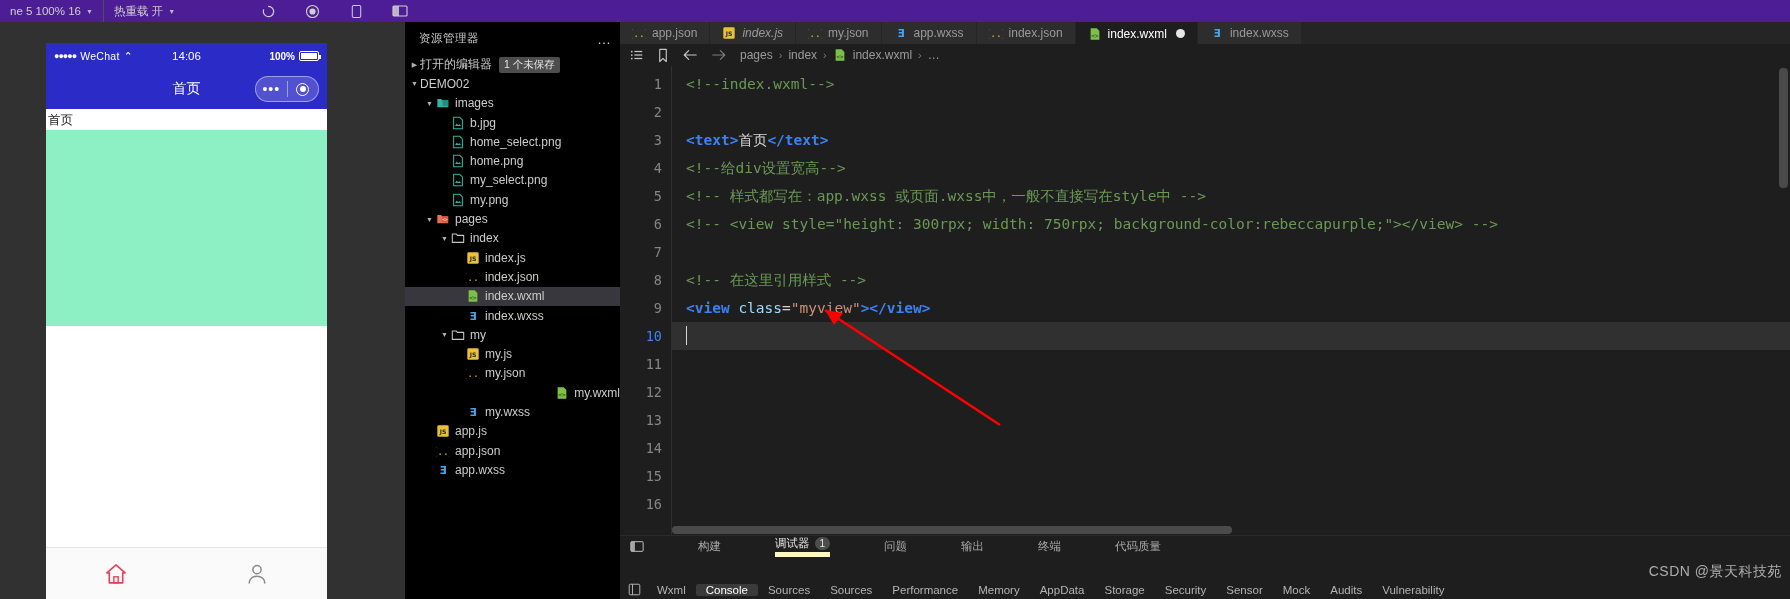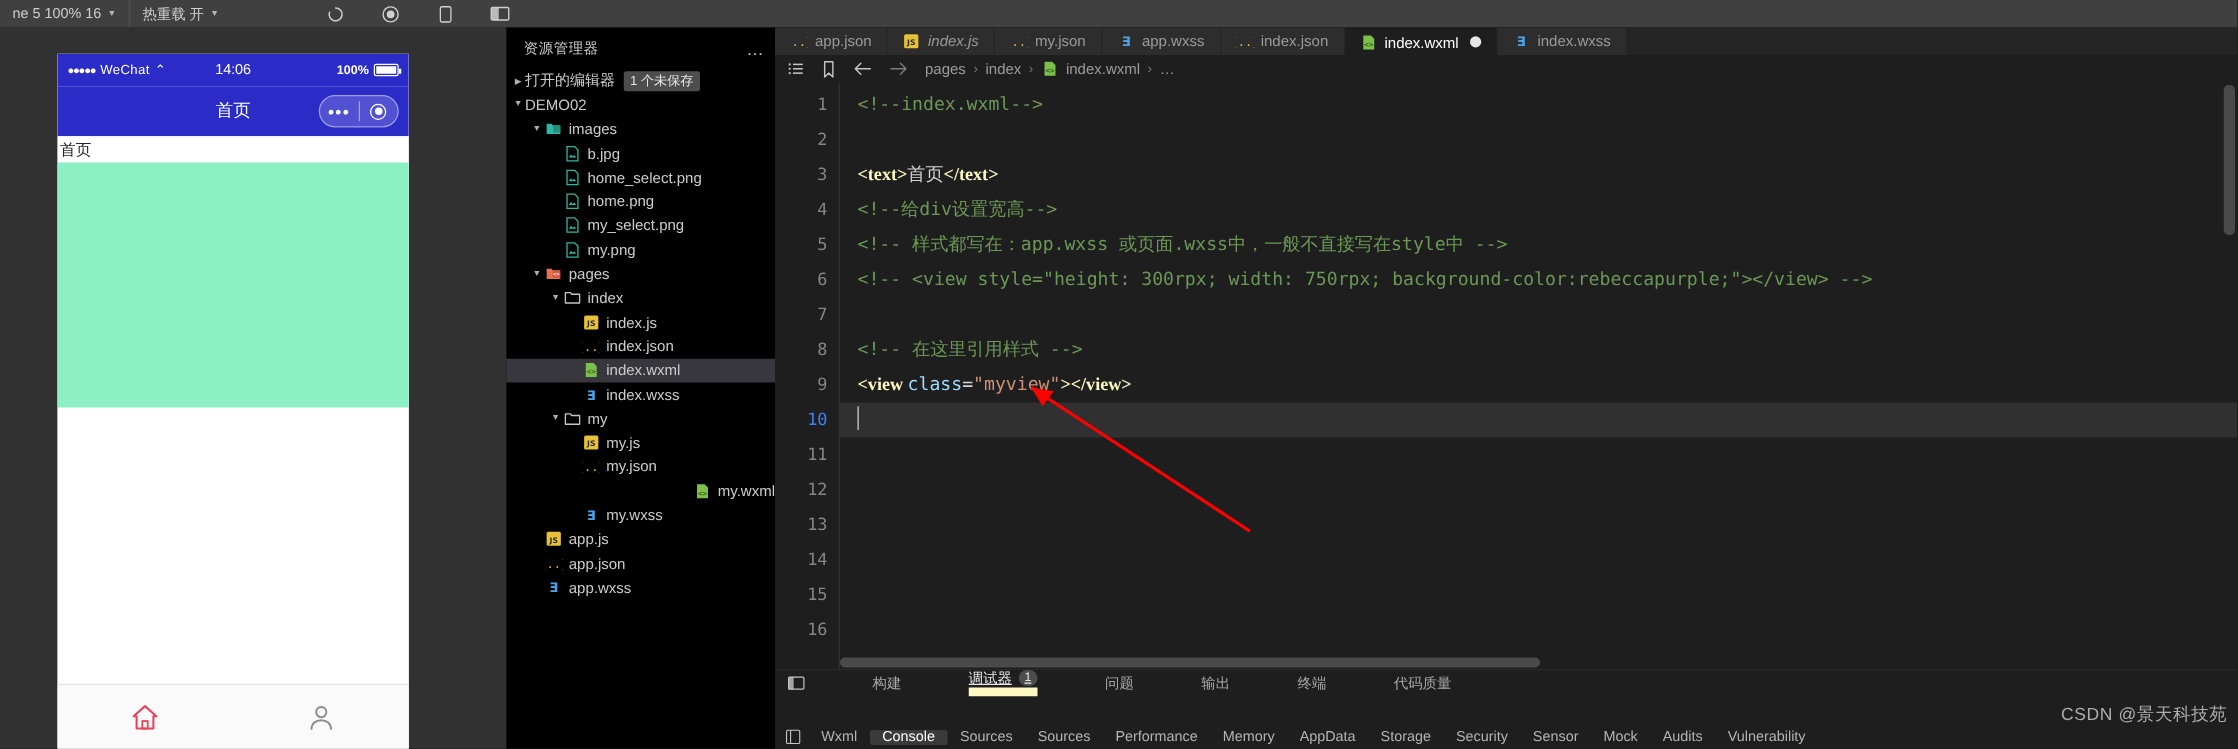--- a/index.html
+++ b/index.html
@@ -6,21 +6,21 @@
   html, body {
     width: 1790px; height: 599px;
     background: #1e1e1e;
     font-family: "Liberation Sans", "DejaVu Sans", sans-serif;
     overflow: hidden;
   }
   .app { position: relative; width: 1790px; height: 599px; display: flex; flex-direction: column; }
 
   
   .toolbar {
-    height: 22px; background: #404040; display: flex; align-items: center;
+    height: 22px; background: #4c1d95; display: flex; align-items: center;
     flex: 0 0 22px; position: relative;
   }
   .tb-left { display: flex; align-items: center; height: 22px; }
   .tb-seg {
     display: flex; align-items: center; gap: 5px; height: 22px;
     padding: 0 10px; color: #cfcfcf; font-size: 11.5px;
     border-right: 1px solid #4f4f4f;
   }
   .tb-seg.nb { border-right: none; }
   .caret { font-size: 7px; color: #b9b9b9; }
@@ -123,42 +123,42 @@
   .gutter div { height: 28px; line-height: 28px; padding-right: 9px; }
   .gutter div.cur { color: #3b82f6; }
   .code {
     flex: 1 1 auto; padding: 4px 0 0 14px; position: relative;
     font-family: "DejaVu Sans Mono", "Liberation Mono", monospace; font-size: 14.5px;
     white-space: pre; overflow: hidden;
   }
   .code .ln { height: 28px; line-height: 28px; }
   .code .ln.cur { background: #303030; margin-left: -14px; padding-left: 14px; }
   .cm { color: #6A9955; }
-  .tg { color: #fef9c3; font-weight: bold; font-family: Liberation Serif, serif; }
+  .tg { color: #3b82f6; font-weight: bold; }
   .at { color: #9CDCFE; }
   .st { color: #CE9178; }
   .pl { color: #d4d4d4; }
   .caret-line { display: inline-block; width: 1px; height: 19px; background: #d4d4d4; vertical-align: -4px; }
   .scroll-v {
     position: absolute; right: 0; top: 0; width: 14px; bottom: 0; background: transparent;
   }
   .scroll-v i { position: absolute; right: 2px; top: 2px; width: 9px; height: 120px; background: #4a4a4a; border-radius: 4px; display:block; }
   .scroll-h {
     position: absolute; left: 52px; right: 14px; bottom: 0; height: 10px;
   }
   .scroll-h i { position: absolute; left: 0; top: 1px; width: 560px; height: 8px; background: #4a4a4a; border-radius: 4px; display:block; }
 
   
   .panel { flex: 0 0 40px; background: #1e1e1e; display: flex; flex-direction: column; }
   .panel-tabs {
     height: 21px; display: flex; align-items: center; gap: 18px; padding: 0 10px;
     color: #a8a8a8; font-size: 11.5px; border-top: 1px solid #2a2a2a;
   }
   .panel-tabs .pt { display: flex; align-items: center; gap: 5px; margin-left: 36px; }
-  .panel-tabs .pt.active { color: #e7e7e7; border-bottom: 7px solid #fef9c3; height: 21px; text-decoration: underline; }
+  .panel-tabs .pt.active { color: #e7e7e7; border-bottom: 5px solid #fef9c3; height: 21px; }
   .pt-badge { background: #4d4d4d; color: #e6e6e6; font-size: 10px; border-radius: 7px; padding: 0 5px; line-height: 13px; }
   .pt-icon { color: #c5c5c5; display: flex; align-items: center; }
   .devtools {
     height: 19px; display: flex; align-items: center; gap: 0; padding: 0 8px;
     color: #b4b4b4; font-size: 11.5px; background: #1e1e1e; margin-top: 24px;
   }
   .dt { padding: 0 10px; white-space: nowrap; }
   .dt.active { color: #ffffff; background: #3a3a3a; border-radius: 2px; }
 
   

